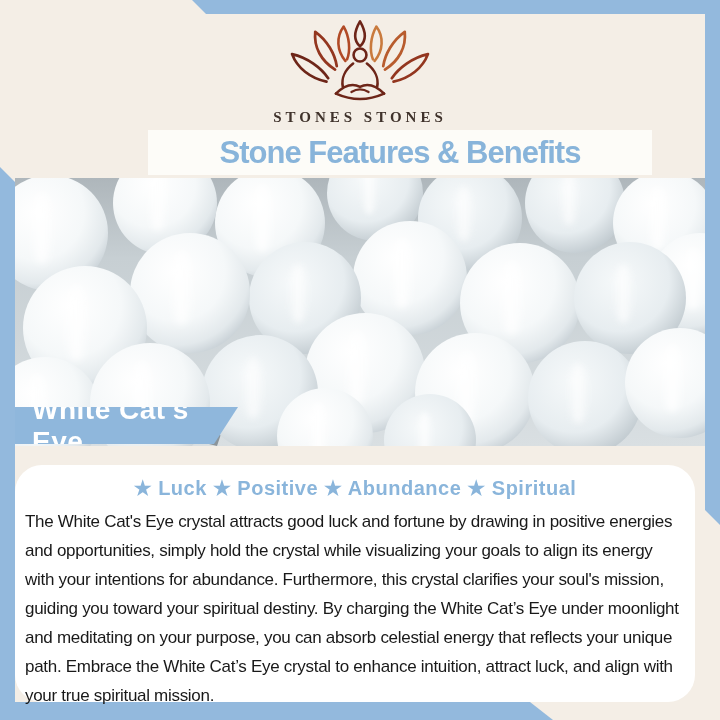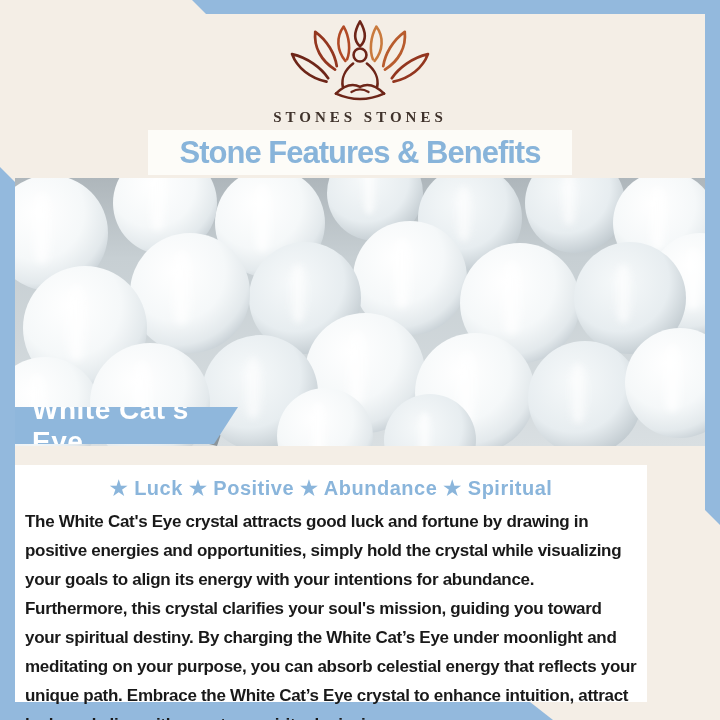--- a/index.html
+++ b/index.html
@@ -16,40 +16,40 @@
              clip-path:polygon(0 0,100% 15px,100% 100%,0 100%);}
   .strip-bottom{left:0;bottom:0;width:553px;height:18px;
              clip-path:polygon(0 0,530px 0,100% 100%,0 100%);}
 
   
   .logo-block{position:absolute;left:0;right:0;top:18px;text-align:center;}
   .brand-name{margin-top:1px;font-family:"Liberation Serif",serif;
               font-size:15px;letter-spacing:4px;color:#3f322b;font-weight:600;}
 
   
-  .title-box{position:absolute;left:148px;top:130px;width:424px;height:45px;
+  .title-box{position:absolute;left:148px;top:130px;width:504px;height:45px;
              background:#fdfcf8;display:flex;align-items:center;justify-content:center;}
   .title-text{font-size:31px;font-weight:700;letter-spacing:-1px;color:#88b4da;}
 
   
   .photo{position:absolute;left:15px;top:178px;width:690px;height:268px;overflow:hidden;}
 
   
   .badge{position:absolute;left:15px;top:407px;width:223px;height:37px;
          background:#8fb7dc;clip-path:polygon(0 0,100% 0,calc(100% - 24px) 100%,0 100%);
          display:flex;align-items:center;}
   .badge-text{color:#ffffff;font-size:28px;font-weight:700;letter-spacing:.5px;
               padding-left:17px;}
 
   
-  .content-box{position:absolute;left:15px;top:465px;width:632px;height:237px;
-               background:#ffffff;}
+  .content-box{position:absolute;left:15px;top:465px;width:680px;height:237px;
+               background:#ffffff;border-radius:27px;}
   .keywords{margin-top:11px;text-align:center;font-size:20px;font-weight:700;
             color:#8ab5db;letter-spacing:.5px;}
-  .description{margin:7px 10px 0 10px;font-size:17px;font-weight:700;
+  .description{margin:7px 10px 0 10px;font-size:17px;font-weight:400;
                line-height:29px;color:#191919;letter-spacing:-0.3px;text-align:left;}
 </style>
 </head>
 <body>
 
 <div class="strip strip-top"></div>
 <div class="strip strip-right"></div>
 <div class="strip strip-left"></div>
 <div class="strip strip-bottom"></div>
 

